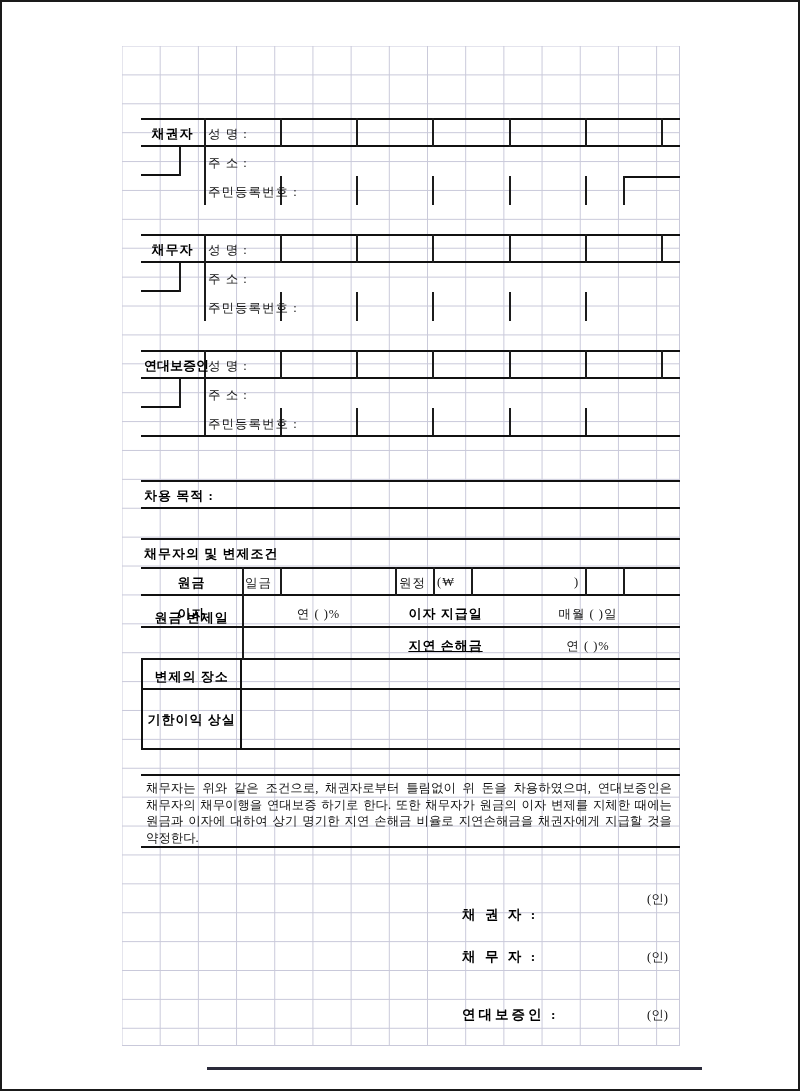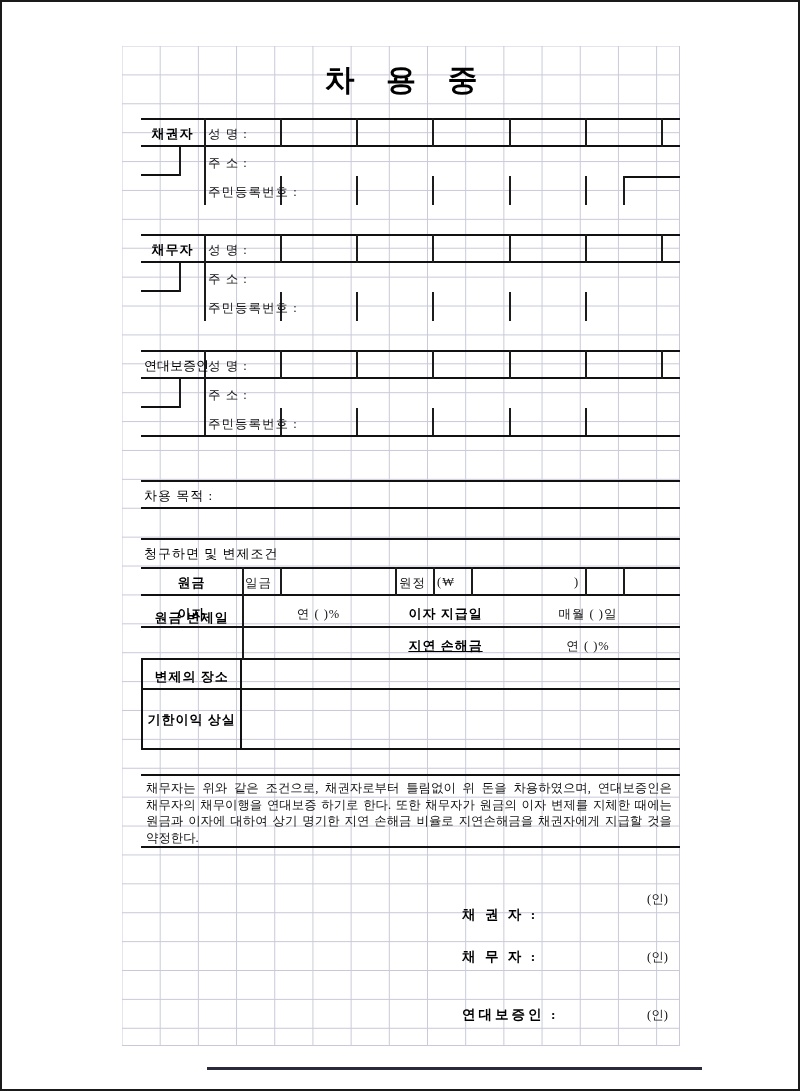--- a/index.html
+++ b/index.html
@@ -79,21 +79,21 @@
     font-weight: bold;
     letter-spacing: 12px;
     text-indent: 12px;
     color: #000;
     font-family: "Liberation Serif", "DejaVu Serif", serif;
   }
 
   .lbl {
     position: absolute;
     font-size: 13px;
-    font-weight: normal;
+    font-weight: bold;
     color: #000;
     white-space: nowrap;
     letter-spacing: 2px;
   }
   .lbl-c {
     position: absolute;
     font-size: 13px;
     font-weight: bold;
     color: #000;
     white-space: nowrap;
@@ -159,21 +159,20 @@
 </head>
 <body>
 
 <div id="page">
 
   <div id="sheet">
 
     <div id="gridlines"></div>
     <div id="gridedge"></div>
 
-    <div class="ttl">차 용 중</div>
 
     <div class="blk bt bb" style="left:19px; top:72px; width:539px; height:29px;"></div>
     <div class="vsep" style="left:82px; top:72px; height:29px;"></div>
     <div class="vsep" style="left:158px; top:72px; height:29px;"></div>
     <div class="vsep" style="left:234px; top:72px; height:29px;"></div>
     <div class="vsep" style="left:310px; top:72px; height:29px;"></div>
     <div class="vsep" style="left:387px; top:72px; height:29px;"></div>
     <div class="vsep" style="left:463px; top:72px; height:29px;"></div>
     <div class="vsep" style="left:539px; top:72px; height:29px;"></div>
     <div class="lbl-c" style="left:19px; top:79px; width:63px;">채권자</div>
@@ -237,21 +236,21 @@
     <div class="vsep" style="left:310px; top:362px; height:29px;"></div>
     <div class="vsep" style="left:387px; top:362px; height:29px;"></div>
     <div class="vsep" style="left:463px; top:362px; height:29px;"></div>
     <div class="blk bb" style="left:19px; top:362px; width:539px; height:29px;"></div>
     <div class="fld" style="left:86px; top:370px;">주민등록번호 :</div>
 
     <div class="blk bt bb" style="left:19px; top:434px; width:539px; height:29px;"></div>
     <div class="lbl" style="left:22px; top:441px; letter-spacing:1px;">차용 목적 :</div>
 
     <div class="blk bt" style="left:19px; top:492px; width:539px; height:29px;"></div>
-    <div class="lbl" style="left:22px; top:499px; letter-spacing:1px;">청구하면 및 변제조건</div>
+    <div class="lbl" style="left:22px; top:499px; letter-spacing:1px;">채무자의 및 변제조건</div>
 
     <div class="blk bt bb" style="left:19px; top:521px; width:539px; height:29px;"></div>
     <div class="vsep" style="left:120px; top:521px; height:29px;"></div>
     <div class="vsep" style="left:158px; top:521px; height:29px;"></div>
     <div class="vsep" style="left:273px; top:521px; height:29px;"></div>
     <div class="vsep" style="left:311px; top:521px; height:29px;"></div>
     <div class="vsep" style="left:349px; top:521px; height:29px;"></div>
     <div class="vsep" style="left:463px; top:521px; height:29px;"></div>
     <div class="vsep" style="left:501px; top:521px; height:29px;"></div>
     <div class="lbl-c" style="left:19px; top:528px; width:101px;">원금</div>

